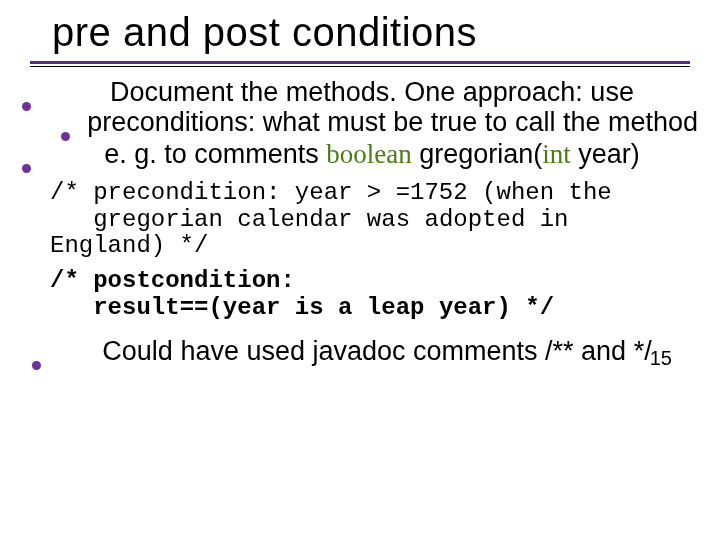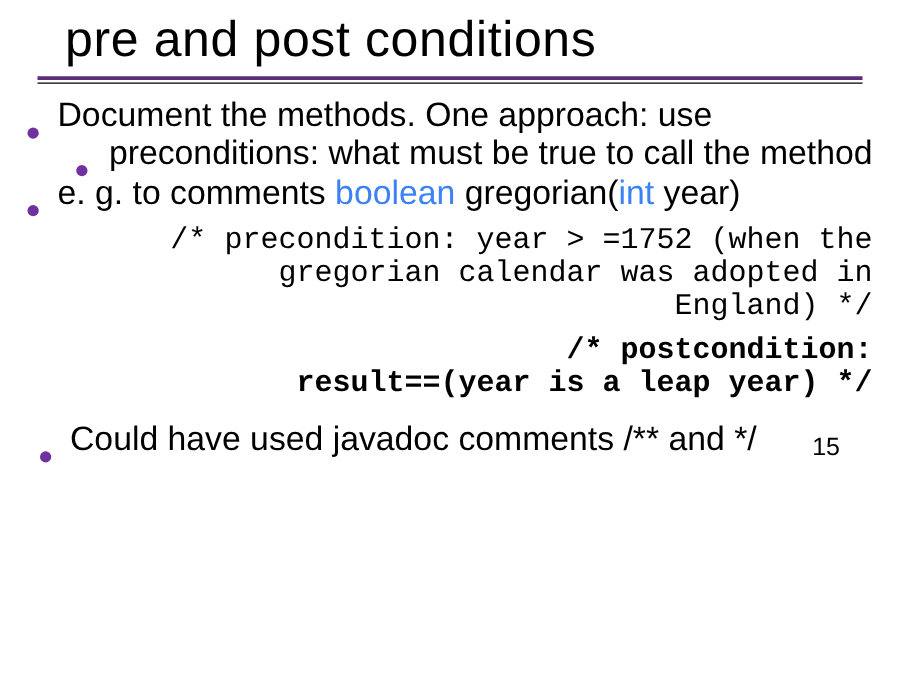--- a/index.html
+++ b/index.html
@@ -34,21 +34,21 @@
     background: #000;
     margin: 0 8px 10px 8px;
   }
   .body {
     font-size: 27px;
     line-height: 1.12;
   }
   .lvl1, .lvl2 {
     display: flex;
   }
-  .lvl1 { margin-top: 2px; }
+  .lvl1 { margin-top: 2px; text-align: center; }
   .lvl2 { margin-top: 0px; }
   .lvl1 > .bullet {
     width: 24px;
     flex: 0 0 24px;
     text-align: left;
     position: relative;
   }
   .lvl1 > .bullet::before {
     content: "";
     display: inline-block;
@@ -72,28 +72,27 @@
     width: 9px;
     height: 9px;
     background: #7030a0;
     border-radius: 50%;
     position: relative;
     top: 10px;
     left: 0;
   }
   .lvl2 > .content { flex: 1; }
   .sub-indent { padding-left: 24px; text-align: right; }
-  .kw { color: #3b82f6; }
+  .kw { color: #4d7c0f; font-family: Liberation Serif, serif; }
   .code-block {
     font-family: "Courier New", Courier, monospace;
     font-size: 24px;
     line-height: 1.12;
     margin: 10px 0 0 28px;
     white-space: pre-wrap;
-    text-align: right;
   }
   .code-block + .code-block { margin-top: 8px; font-weight: bold; }
   .pagenum {
     position: absolute;
     right: 48px;
     bottom: 18px;
     font-size: 20px;
   }
   .last-bullet { margin-top: 14px; margin-left: 10px; }
 </style>

